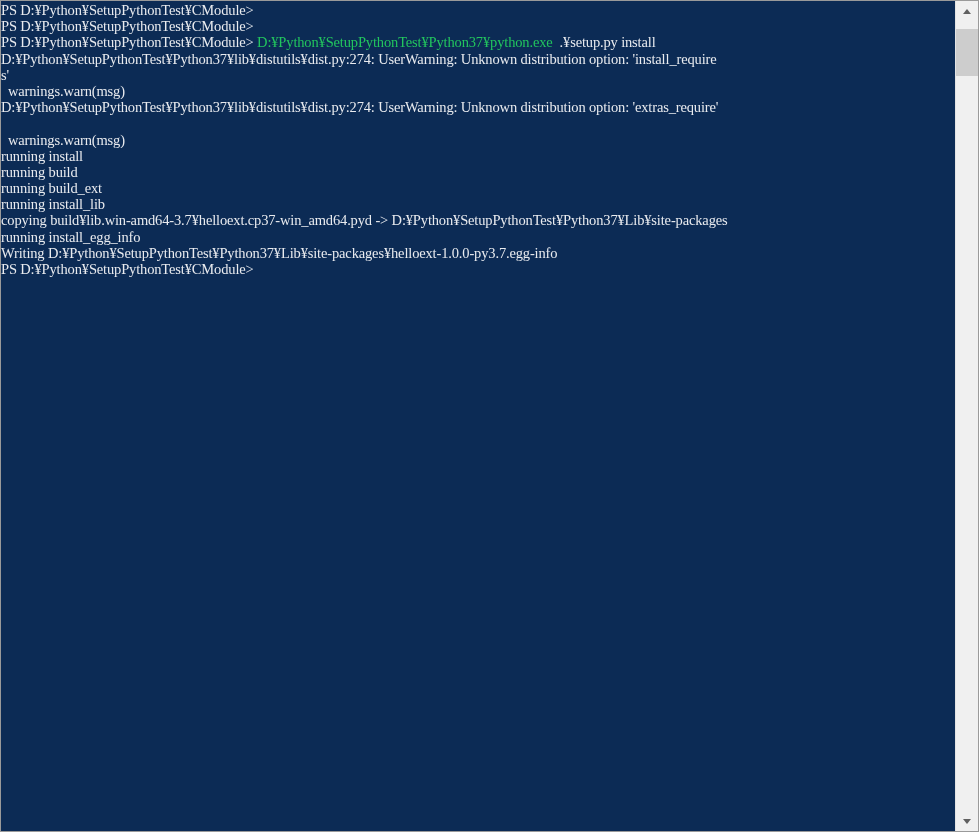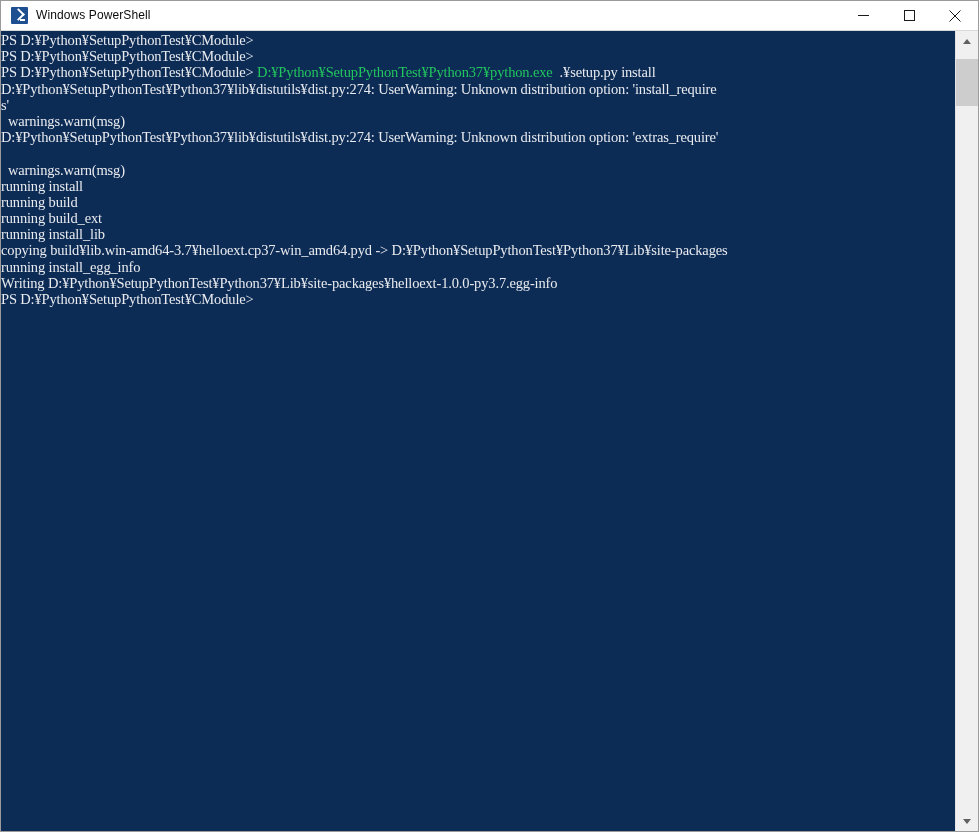--- a/index.html
+++ b/index.html
@@ -164,46 +164,20 @@
     border-right: 4px solid transparent;
   }
   .arrow-up   { border-bottom: 5px solid #606060; }
   .arrow-down { border-top: 5px solid #606060; }
 </style>
 </head>
 <body>
 
 <div class="window">
 
-  <div class="titlebar">
-    <div class="title-icon">
-      <span class="chev"></span>
-      <span class="bar"></span>
-    </div>
-    <div class="title-text">Windows PowerShell</div>
-    <div class="titlebar-spacer"></div>
-    <div class="winbtns">
-      <div class="winbtn">
-        <svg width="11" height="11" viewBox="0 0 11 11" aria-hidden="true">
-          <line x1="0" y1="5.5" x2="11" y2="5.5" stroke="#1a1a1a" stroke-width="1"></line>
-        </svg>
-      </div>
-      <div class="winbtn">
-        <svg width="11" height="11" viewBox="0 0 11 11" aria-hidden="true">
-          <rect x="0.5" y="0.5" width="10" height="10" fill="none" stroke="#1a1a1a" stroke-width="1"></rect>
-        </svg>
-      </div>
-      <div class="winbtn">
-        <svg width="12" height="12" viewBox="0 0 12 12" aria-hidden="true">
-          <line x1="0.5" y1="0.5" x2="11.5" y2="11.5" stroke="#1a1a1a" stroke-width="1"></line>
-          <line x1="11.5" y1="0.5" x2="0.5" y2="11.5" stroke="#1a1a1a" stroke-width="1"></line>
-        </svg>
-      </div>
-    </div>
-  </div>
 
   <div class="console-wrap">
 
     <div class="console">
       <div class="console-lines" id="console-lines"><div class="ln"><span class="c-white">PS D:¥Python¥SetupPythonTest¥CModule&gt;</span></div><div class="ln"><span class="c-white">PS D:¥Python¥SetupPythonTest¥CModule&gt;</span></div><div class="ln"><span class="c-white">PS D:¥Python¥SetupPythonTest¥CModule&gt; </span><span class="c-yellow">D:¥Python¥SetupPythonTest¥Python37¥python.exe</span><span class="c-white">  .¥setup.py install</span></div><div class="ln"><span class="c-white">D:¥Python¥SetupPythonTest¥Python37¥lib¥distutils¥dist.py:274: UserWarning: Unknown distribution option: 'install_require</span></div><div class="ln"><span class="c-white">s'</span></div><div class="ln"><span class="c-white">  warnings.warn(msg)</span></div><div class="ln"><span class="c-white">D:¥Python¥SetupPythonTest¥Python37¥lib¥distutils¥dist.py:274: UserWarning: Unknown distribution option: 'extras_require'</span></div><div class="ln"><span class="c-white"></span></div><div class="ln"><span class="c-white">  warnings.warn(msg)</span></div><div class="ln"><span class="c-white">running install</span></div><div class="ln"><span class="c-white">running build</span></div><div class="ln"><span class="c-white">running build_ext</span></div><div class="ln"><span class="c-white">running install_lib</span></div><div class="ln"><span class="c-white">copying build¥lib.win-amd64-3.7¥helloext.cp37-win_amd64.pyd -&gt; D:¥Python¥SetupPythonTest¥Python37¥Lib¥site-packages</span></div><div class="ln"><span class="c-white">running install_egg_info</span></div><div class="ln"><span class="c-white">Writing D:¥Python¥SetupPythonTest¥Python37¥Lib¥site-packages¥helloext-1.0.0-py3.7.egg-info</span></div><div class="ln"><span class="c-white">PS D:¥Python¥SetupPythonTest¥CModule&gt;</span></div></div>
     </div>
 
     <div class="scrollbar">
       <div class="sb-btn">
         <span class="arrow arrow-up"></span>

